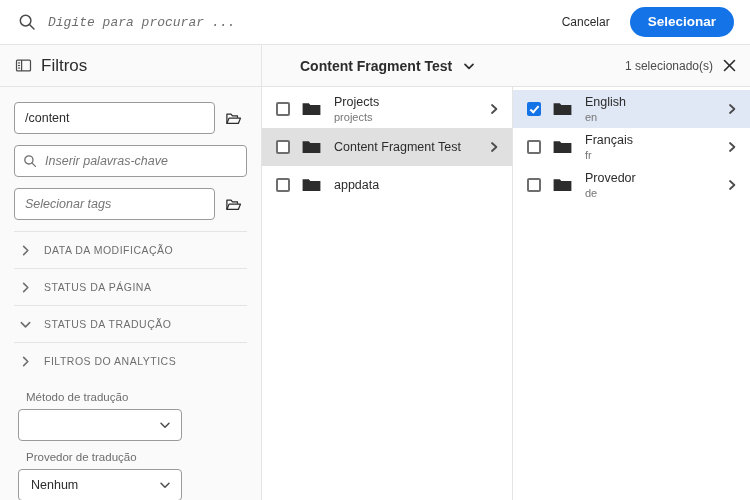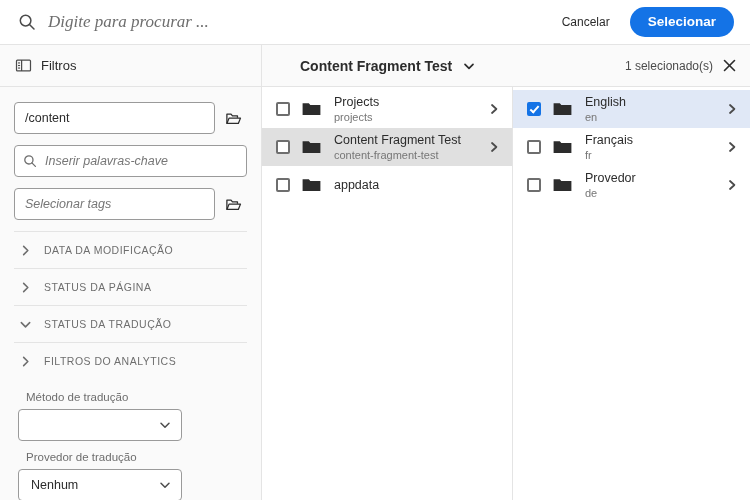--- a/index.html
+++ b/index.html
@@ -31,22 +31,22 @@
     width: 18px; height: 18px;
     flex: 0 0 18px;
     margin-right: 12px;
     color: #4b4b4b;
     display: flex; align-items: center; justify-content: center;
   }
   .search-input {
     flex: 1 1 auto;
     border: none;
     outline: none;
-    font-family: Liberation Serif, serif;
-    font-size: 17px;
+    font-family: Liberation Mono, monospace;
+    font-size: 13px;
     color: #2c2c2c;
     background: transparent;
     height: 30px;
   }
   .search-input::placeholder {
     color: #6e6e6e;
     font-style: italic;
     opacity: 1;
   }
   .btn-cancel {
@@ -92,21 +92,21 @@
     cursor: pointer;
   }
   .rail-icon {
     width: 18px; height: 18px;
     margin-right: 9px;
     flex: 0 0 18px;
     color: #4b4b4b;
     display: flex; align-items: center; justify-content: center;
   }
   .filtros-label {
-    font-size: 13px;
+    font-size: 17px;
     color: #2c2c2c;
   }
   .subbar-right {
     flex: 1 1 auto;
     display: flex;
     align-items: center;
     position: relative;
     background: #fafafa;
   }
   .crumb {
@@ -525,21 +525,20 @@
 
         <div class="row gray-sel">
           <span class="cb"></span>
           <span class="folder">
             <svg viewBox="0 0 19 16" width="19" height="16" fill="currentColor">
               <path d="M0.6 2.2h6.2l1.5 1.7h10.1v10.1H0.6z"></path>
             </svg>
           </span>
           <span class="labels">
             <span class="l1">Content Fragment Test</span>
-            <span class="l2">content-fragment-test</span>
           </span>
           <span class="row-chevron">
             <svg viewBox="0 0 12 12" width="12" height="12" fill="none" stroke="currentColor" stroke-width="1.8" stroke-linecap="round" stroke-linejoin="round">
               <polyline points="4,2 8.4,6 4,10"></polyline>
             </svg>
           </span>
         </div>
 
         <div class="row">
           <span class="cb"></span>

